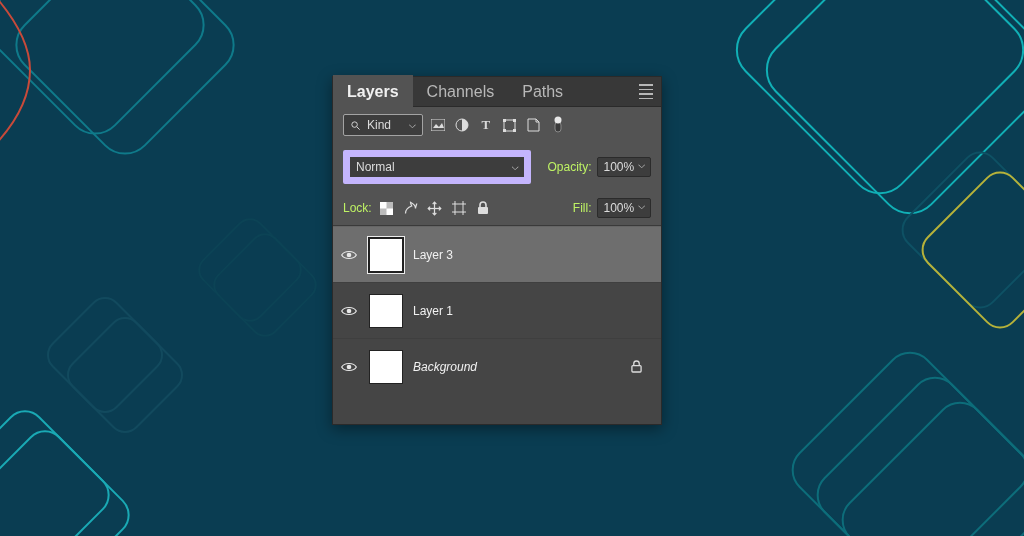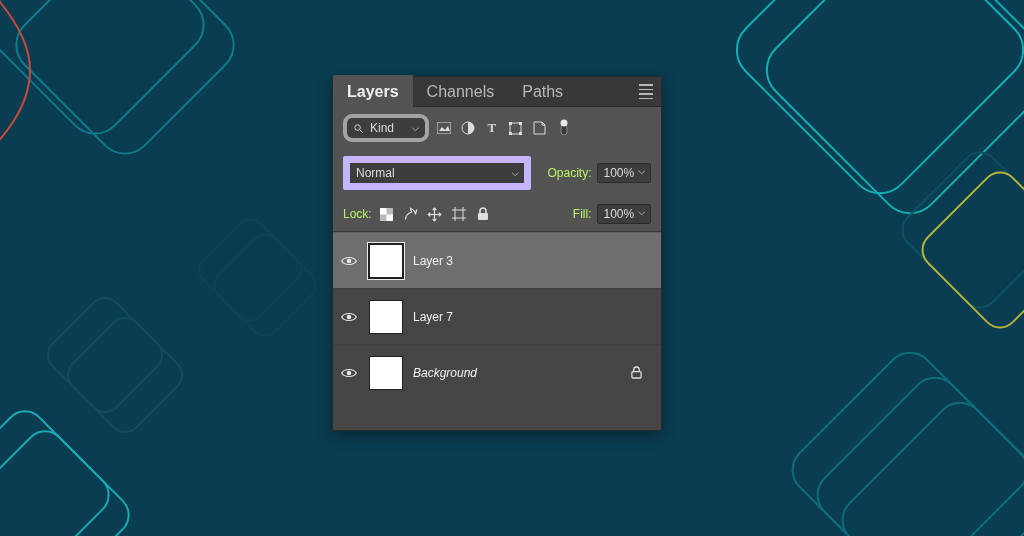--- a/index.html
+++ b/index.html
@@ -53,22 +53,22 @@
     height: 100%;
   }
   .hamburger span { width: 14px; height: 1.5px; background: #b8b8b8; }
   .controls { background: #535353; border-bottom: 1px solid #3a3a3a; }
   .row { display: flex; align-items: center; padding: 7px 10px; gap: 6px; }
   .filter-select {
     display: flex;
     align-items: center;
     gap: 6px;
     background: #3d3d3d;
-    border: 4px solid #a3a3a3;
-    border-radius: 9px;
+    border: 1px solid #a3a3a3;
+    border-radius: 2px;
     padding: 3px 6px;
     cursor: pointer;
   }
   .chev { font-size: 9px; color: #cfcfcf; }
   .icon-slot {
     width: 18px;
     height: 18px;
     display: flex;
     align-items: center;
     justify-content: center;
@@ -302,21 +302,21 @@
       <div class="layer-name">Layer 3</div>
     </div>
     <div class="layer-row">
       <div class="eye">
         <svg width="16" height="12" viewBox="0 0 24 16">
             <path d="M1 8 C5 1 19 1 23 8 C19 15 5 15 1 8 Z" fill="none" stroke="#e8e8e8" stroke-width="1.8"></path>
             <circle cx="12" cy="8" r="3.5" fill="#e8e8e8"></circle>
           </svg>
       </div>
       <div class="thumb"></div>
-      <div class="layer-name">Layer 7</div>
+      <div class="layer-name">Layer 1</div>
     </div>
     <div class="layer-row">
       <div class="eye">
         <svg width="16" height="12" viewBox="0 0 24 16">
             <path d="M1 8 C5 1 19 1 23 8 C19 15 5 15 1 8 Z" fill="none" stroke="#e8e8e8" stroke-width="1.8"></path>
             <circle cx="12" cy="8" r="3.5" fill="#e8e8e8"></circle>
           </svg>
       </div>
       <div class="thumb"></div>
       <div class="layer-name italic">Background</div>

